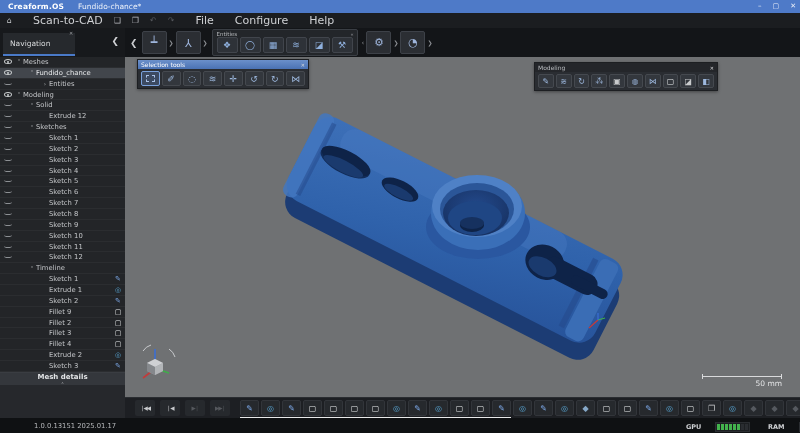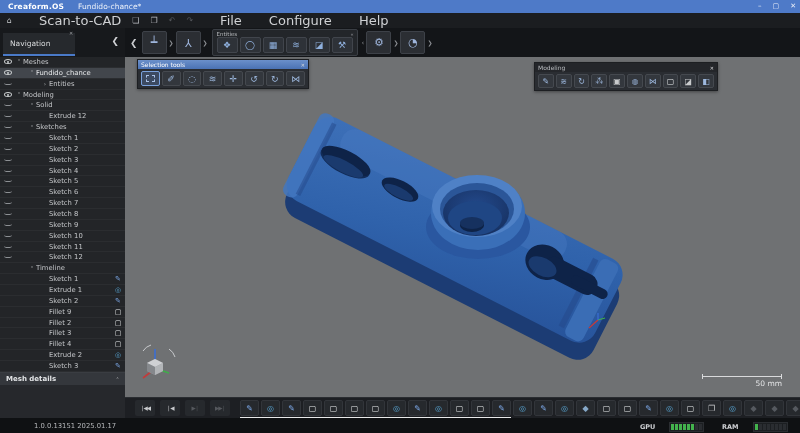--- a/index.html
+++ b/index.html
@@ -11,21 +11,21 @@
   #titlebar { position:absolute; left:0; top:0; width:800px; height:13px;
     background:var(--c-titlebar,#4e7ac8); display:flex; align-items:center; color:#fff; }
   #titlebar .app { font-size:7.5px; font-weight:bold; margin-left:8px; letter-spacing:.2px; }
   #titlebar .doc { font-size:7.5px; margin-left:14px; color:#eef2fa; }
   #winctl { position:absolute; right:4px; top:0; height:13px; display:flex; align-items:center; gap:11px; }
   #winctl span { font-size:7px; color:#e8edf8; line-height:13px; cursor:default; }
 
   
   #menubar { position:absolute; left:0; top:13px; width:800px; height:15px; background:#1b1d20;
     display:flex; align-items:center; color:#cfd1d4; }
-  #menubar .mi { font-size:13px; margin-left:27px; }
+  #menubar .mi { font-size:11px; margin-left:21px; }
   #menubar .ic { font-size:8px; color:#b9bcc0; margin-left:11px; }
   #menubar .dim { color:#55585d; }
   #home-ic { margin-left:7px; font-size:8px; color:#c6c9cc; }
   #menu-right { position:absolute; right:6px; top:13px; height:15px; display:flex; align-items:center; gap:8px; }
   .sigbars { position:relative; width:10px; height:8px; }
   .sigbars i { position:absolute; bottom:0; width:2px; background:#9aa0a6; }
   .sigbars i:nth-child(1){ left:0; height:3px; } .sigbars i:nth-child(2){ left:3px; height:5px; }
   .sigbars i:nth-child(3){ left:6px; height:7px; }
   .sigbars .dot { position:absolute; left:-1px; top:-2px; width:3px; height:3px; border-radius:50%; background:#4a8af0; }
   .bubble { width:9px; height:7px; border:1px solid #9aa0a6; border-radius:1px; position:relative; }
@@ -65,21 +65,21 @@
   .eye-o::after { content:""; position:absolute; left:2px; top:0.5px; width:2px; height:2px; border-radius:50%; background:#c9ccce; }
   .eye-c { width:8px; height:4px; border-bottom:1px solid #8d9094; border-radius:0 0 50% 50%; margin-top:-2px; }
   .caretc { font-size:6px; color:#b0b3b6; width:8px; text-align:center; }
   .tlabel { flex:1; white-space:nowrap; overflow:hidden; }
   .ricon { width:14px; font-size:7px; text-align:center; }
   #nav-scroll { position:absolute; right:1px; top:57px; width:3px; height:315px; background:#2b2d30; }
   #nav-scroll .thumb { position:absolute; left:0; top:2px; width:3px; height:250px; background:#55585d; border-radius:1px; }
 
   
   #meshdetails { position:absolute; left:0; top:372px; width:125px; height:46px; background:#26282c; border-top:1px solid #3a3d42; }
-  #md-head { height:12px; background:#34373c; display:flex; align-items:center; justify-content:space-between; padding:0 6px; }
+  #md-head { height:12px; background:#34373c; display:flex; align-items:center; justify-content:space-between; padding:0 6px;flex-direction:column; }
   #md-head .t { font-size:7px; font-weight:bold; color:#e3e5e7; }
   #md-head .c { font-size:6px; color:#b7b9bc; }
   .mdrow { height:11px; display:flex; align-items:center; font-size:6.6px; color:#b9bbbe; }
   .mdrow .l { margin-left:7px; flex:1; }
   .mdrow .v { width:48px; color:#d2d4d6; }
 
   
   #viewport { position:absolute; left:125px; top:57px; width:675px; height:340px; background:var(--c-viewport,#6f7173); overflow:hidden; }
 
   .floatpanel { position:absolute; background:#2a2d32; border:1px solid #1d1f22; box-shadow:0 1px 3px rgba(0,0,0,.4); }
@@ -111,21 +111,21 @@
   #playctl span.dim { color:#55585d; }
   #tlicons { position:absolute; left:115px; top:2px; display:flex; gap:2px; }
   .tli { width:19px; height:16px; background:#26292d; border:1px solid #32353a; border-radius:2px;
     display:flex; align-items:center; justify-content:center; font-size:8px; }
   #tl-progress { position:absolute; left:115px; top:19px; height:1px; background:#e8e9ea; }
 
   
   #statusbar { position:absolute; left:0; top:418px; width:800px; height:15px; background:#0f1113;
     display:flex; align-items:center; color:#b7b9bc;padding-left:28px; }
   #version { font-size:6.8px; margin-left:6px; }
-  .meterwrap { position:absolute; top:4px; display:flex; align-items:center; gap:14px; }
+  .meterwrap { position:absolute; top:4px; display:flex; align-items:center; gap:14px;margin-left:46px; }
   .meterwrap .ml { font-size:6.5px; font-weight:bold; color:#cfd1d4; }
   .meter { display:flex; gap:1px; background:#1c1f22; padding:1px; border:1px solid #2a2d31; }
   .meter i { width:3px; height:6px; background:#2a2d31; }
   .meter i.on { background:var(--c-green,#43b34d); }
   #gpu-wrap { left:640px; } #ram-wrap { left:722px; }
 </style>
 </head>
 <body>
 
 <div id="app">

